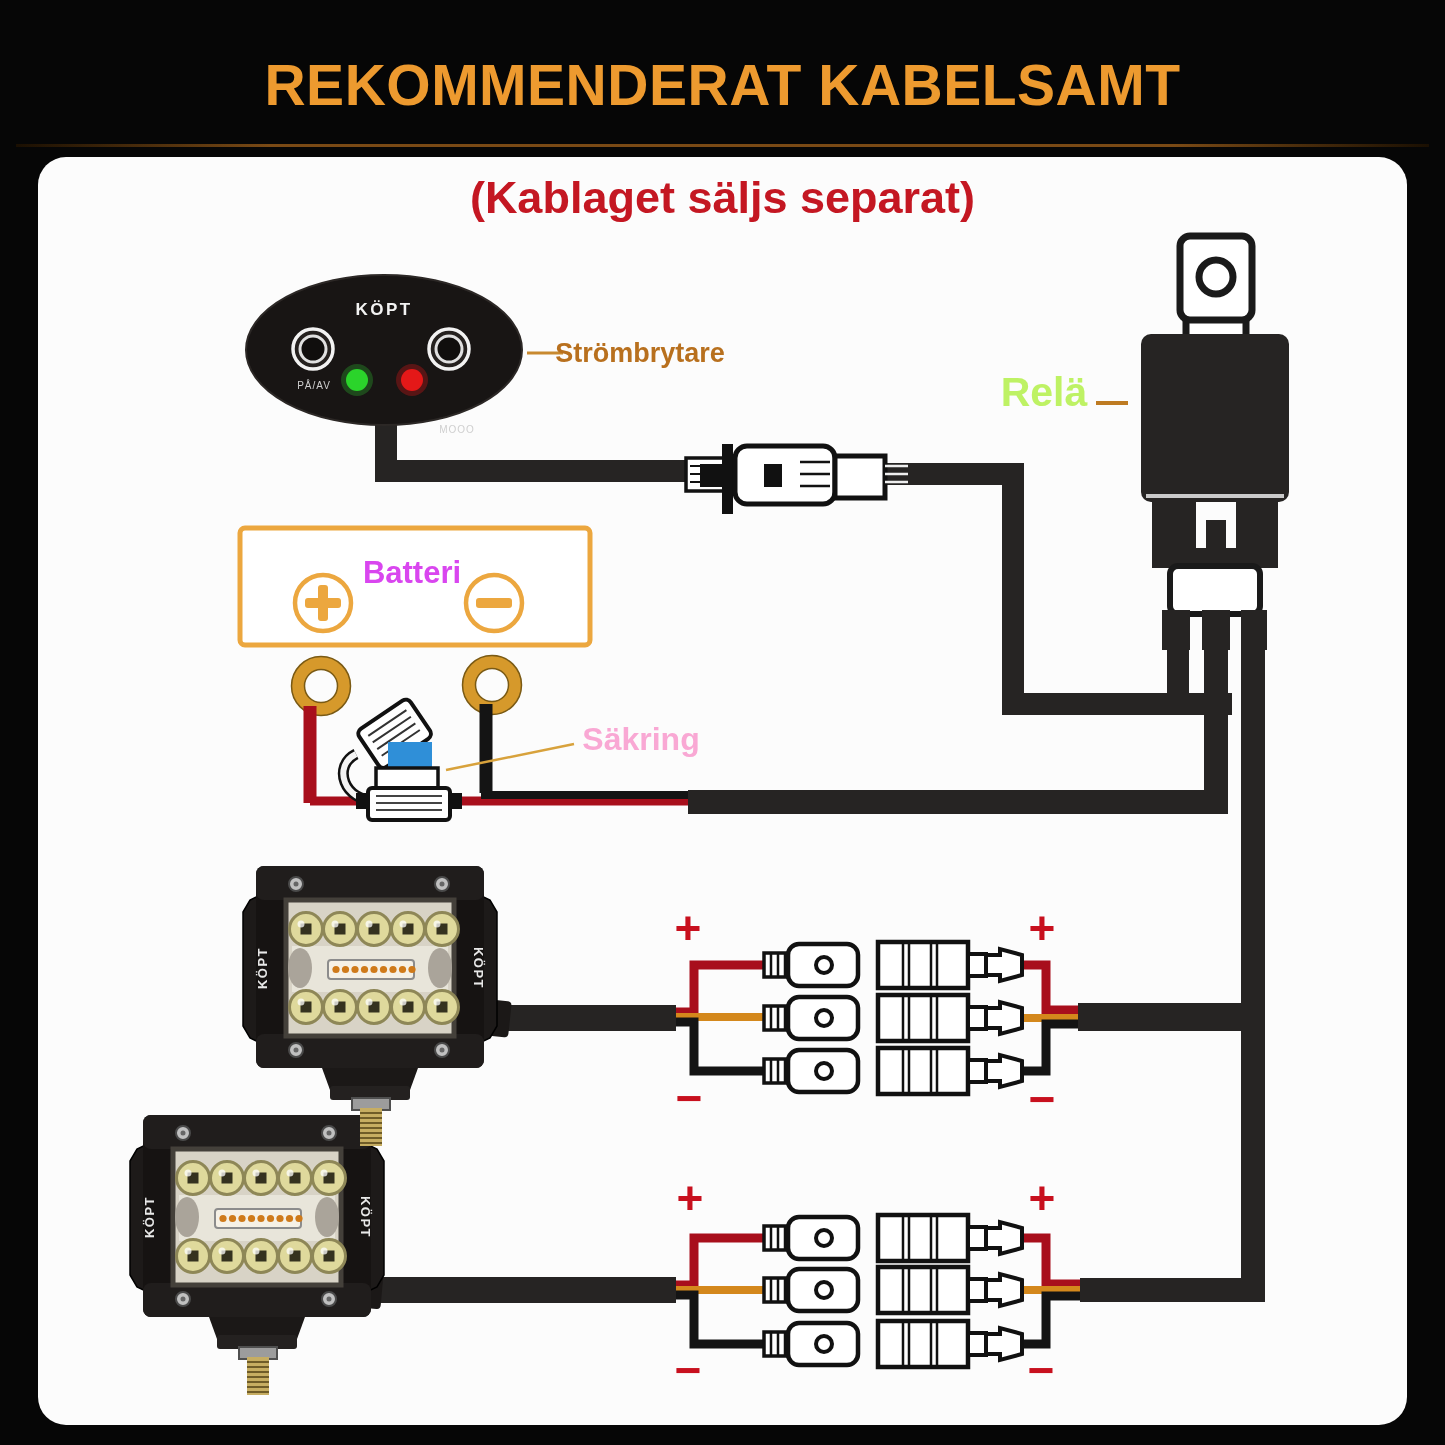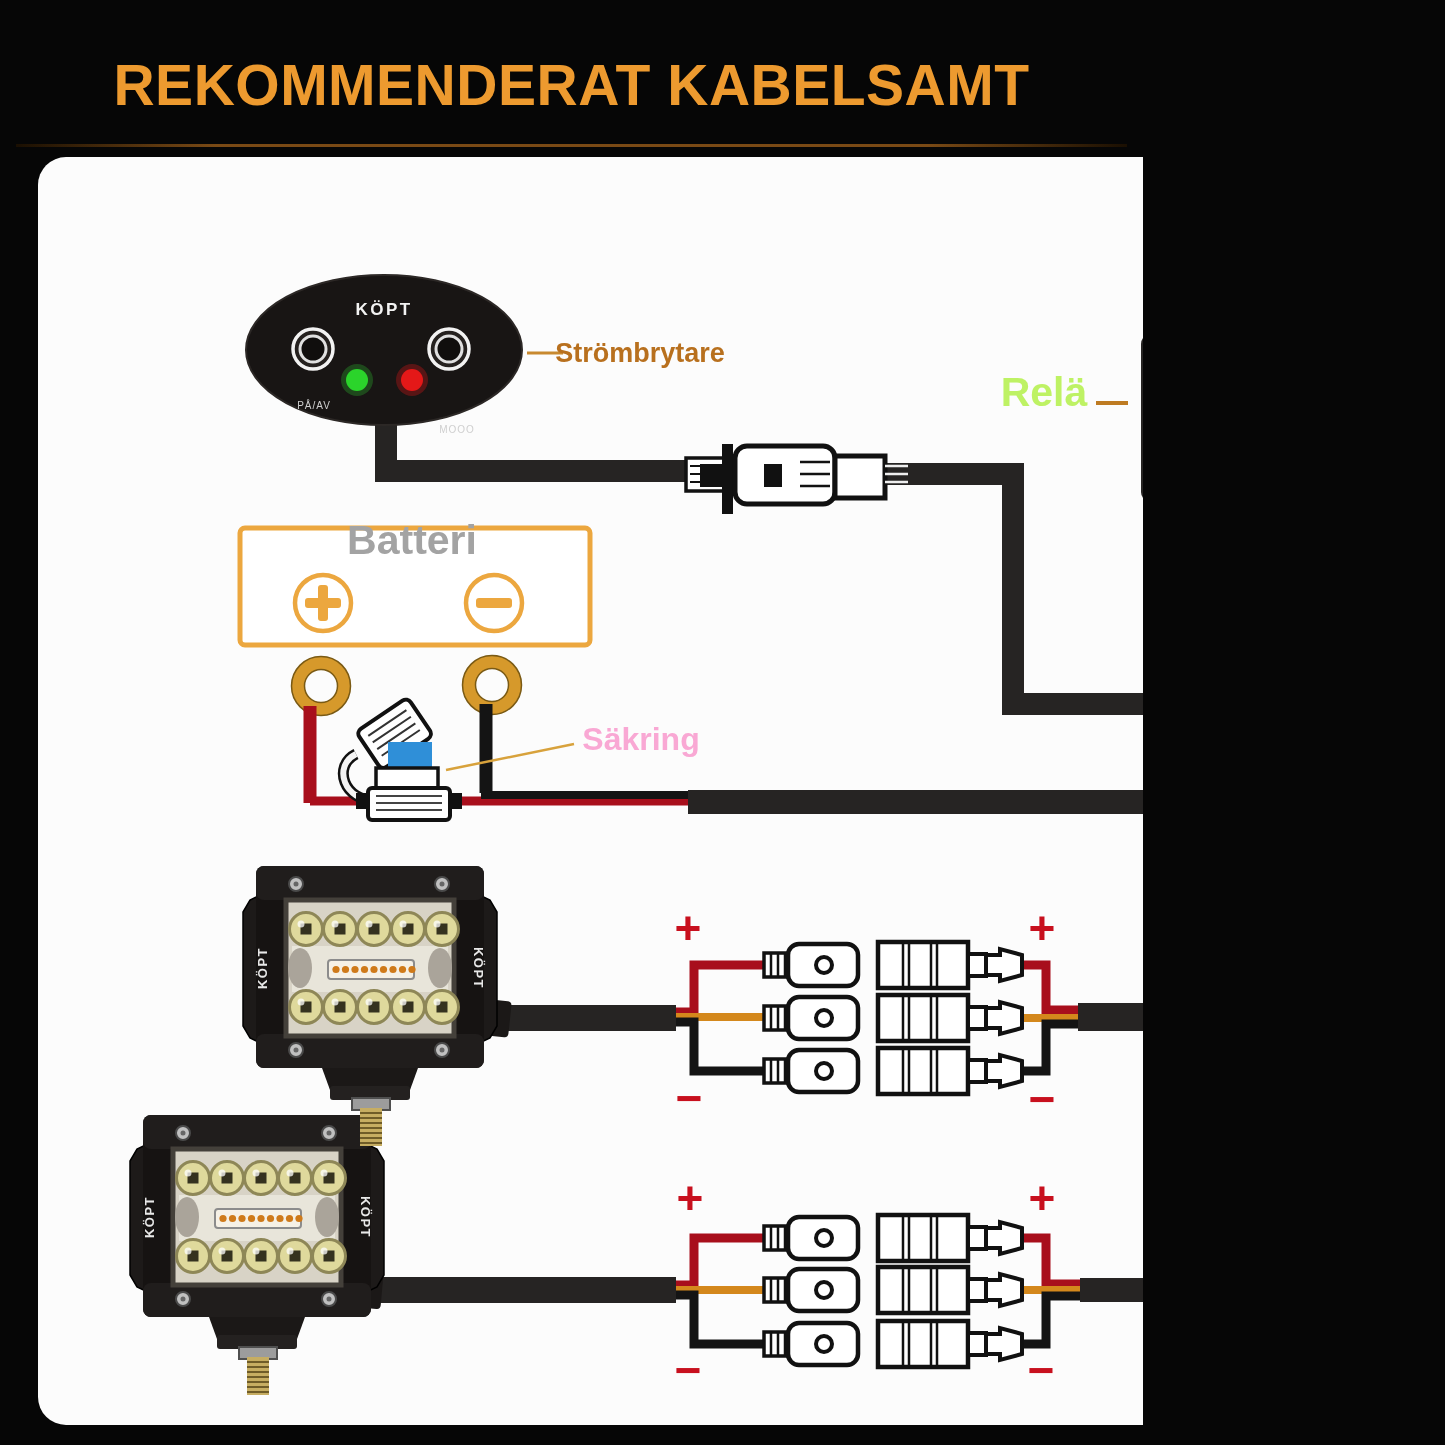--- a/index.html
+++ b/index.html
@@ -1,16 +1,16 @@
 <!DOCTYPE html>
 <html><head>
 <meta charset="utf-8">
 <style>
   html,body{margin:0;padding:0;background:#060606;}
-  .page{position:relative;width:1143px;height:1445px;background:#060606;
+  .page{position:relative;width:1445px;height:1445px;background:#060606;
         font-family:"Liberation Sans",sans-serif;overflow:hidden;text-decoration:underline;}
   .title{position:absolute;top:52px;left:0;width:100%;text-align:center;
          font-size:57px;font-weight:bold;color:#ED9A2F;letter-spacing:.5px;}
   .divider{position:absolute;top:144px;left:16px;right:16px;height:3px;
            background:linear-gradient(90deg,#1a0f02,#7a4a15 18%,#7a4a15 82%,#1a0f02);}
   .panel{position:absolute;left:38px;top:157px;width:1369px;height:1268px;
          background:#fcfcfc;border-radius:28px;}
   .subtitle{position:absolute;top:172px;left:0;width:100%;text-align:center;
             font-size:45px;font-weight:bold;color:#C41722;}
   svg.diagram{position:absolute;left:0;top:0;}
@@ -22,20 +22,21 @@
   .brand-bar{font-size:13px;font-weight:bold;color:#e8e8e8;letter-spacing:1.5px;}
 </style>
 </head>
 <body>
 
 <div class="page">
 
   <div class="title">REKOMMENDERAT KABELSAMT</div>
   <div class="divider"></div>
   <div class="panel"></div>
+  <div class="subtitle">(Kablaget säljs separat)</div>
 
   <svg class="diagram" width="1445" height="1445" viewBox="0 0 1445 1445">
     <defs>
       <g id="maleT">
         <rect x="764" y="-12" width="26" height="24" fill="#fff" stroke="#111" stroke-width="3.5"></rect>
         <path d="M771,-12 V12 M778,-12 V12 M785,-12 V12" stroke="#111" stroke-width="2.5" fill="none"></path>
         <rect x="788" y="-21" width="70" height="42" rx="11" fill="#fff" stroke="#111" stroke-width="4.5"></rect>
         <circle cx="824" cy="0" r="8" fill="#fff" stroke="#111" stroke-width="4"></circle>
       </g>
       <g id="femaleT">
@@ -245,24 +246,24 @@
 
     <g fill="none">
       <path d="M527,353 H563" stroke="#C8892F" stroke-width="3"></path>
       <path d="M1096,403 H1128" stroke="#BE7B22" stroke-width="4"></path>
     </g>
   </svg>
 
   <span class="lbl callout" style="left:640px;top:353px;font-size:27px;color:#B8701E;">Strömbrytare</span>
   <span class="lbl" style="left:1044px;top:392px;font-size:41px;font-weight:bold;color:#bef264;">Relä</span>
   <span class="lbl callout" style="left:641px;top:739px;font-size:32px;color:#f9a8d4;">Säkring</span>
-  <span class="lbl callout" style="left:412px;top:540px;font-size:41px;color:#a3a3a3;">Batteri</span>
+  <span class="lbl callout" style="left:412px;top:572px;font-size:31px;color:#d946ef;">Batteri</span>
 
   <span class="lbl" style="left:384px;top:309px;font-size:17px;font-weight:600;color:#f2f2f2;letter-spacing:2.5px;">KÖPT</span>
-  <span class="lbl" style="left:314px;top:406px;font-size:10px;color:#cfcfcf;letter-spacing:1px;">PÅ/AV</span>
+  <span class="lbl" style="left:314px;top:386px;font-size:10px;color:#cfcfcf;letter-spacing:1px;">PÅ/AV</span>
   <span class="lbl" style="left:457px;top:386px;font-size:10px;color:#cfcfcf;letter-spacing:1px;margin-top:44px;">MOOO</span>
 
   <span class="lbl rot-l brand-bar" style="left:262px;top:968px;">KÖPT</span>
   <span class="lbl rot-r brand-bar" style="left:478px;top:968px;">KÖPT</span>
   <span class="lbl rot-l brand-bar" style="left:149px;top:1217px;">KÖPT</span>
   <span class="lbl rot-r brand-bar" style="left:365px;top:1217px;">KÖPT</span>
 
   <span class="lbl pol" style="left:688px;top:928px;">+</span>
   <span class="lbl pol" style="left:1042px;top:928px;">+</span>
   <span class="lbl pol" style="left:689px;top:1098px;">−</span>

